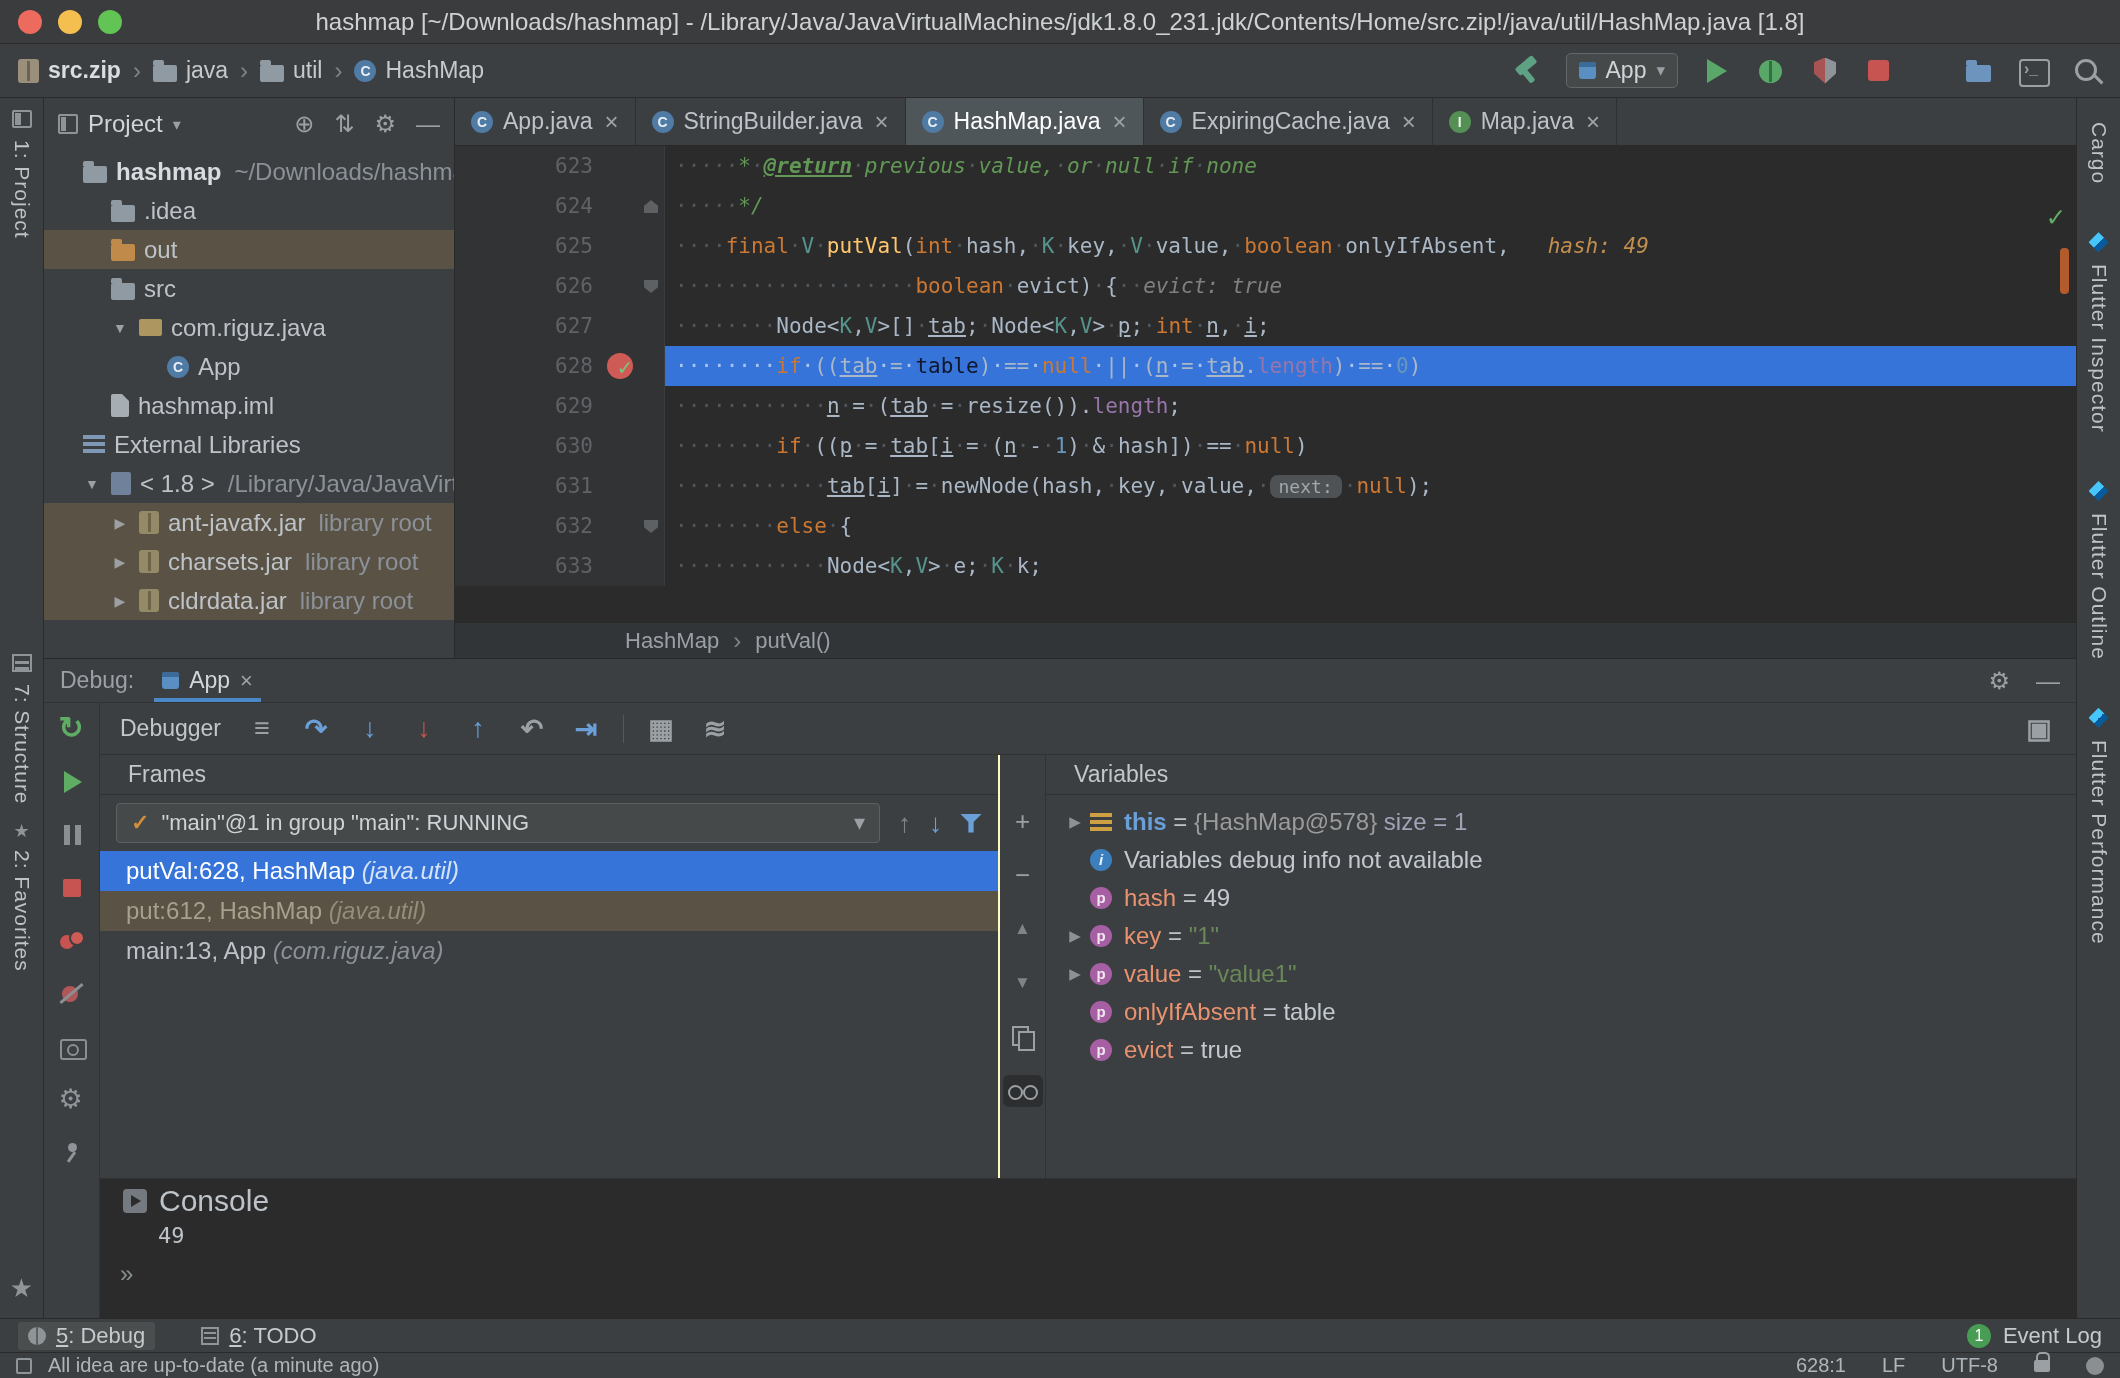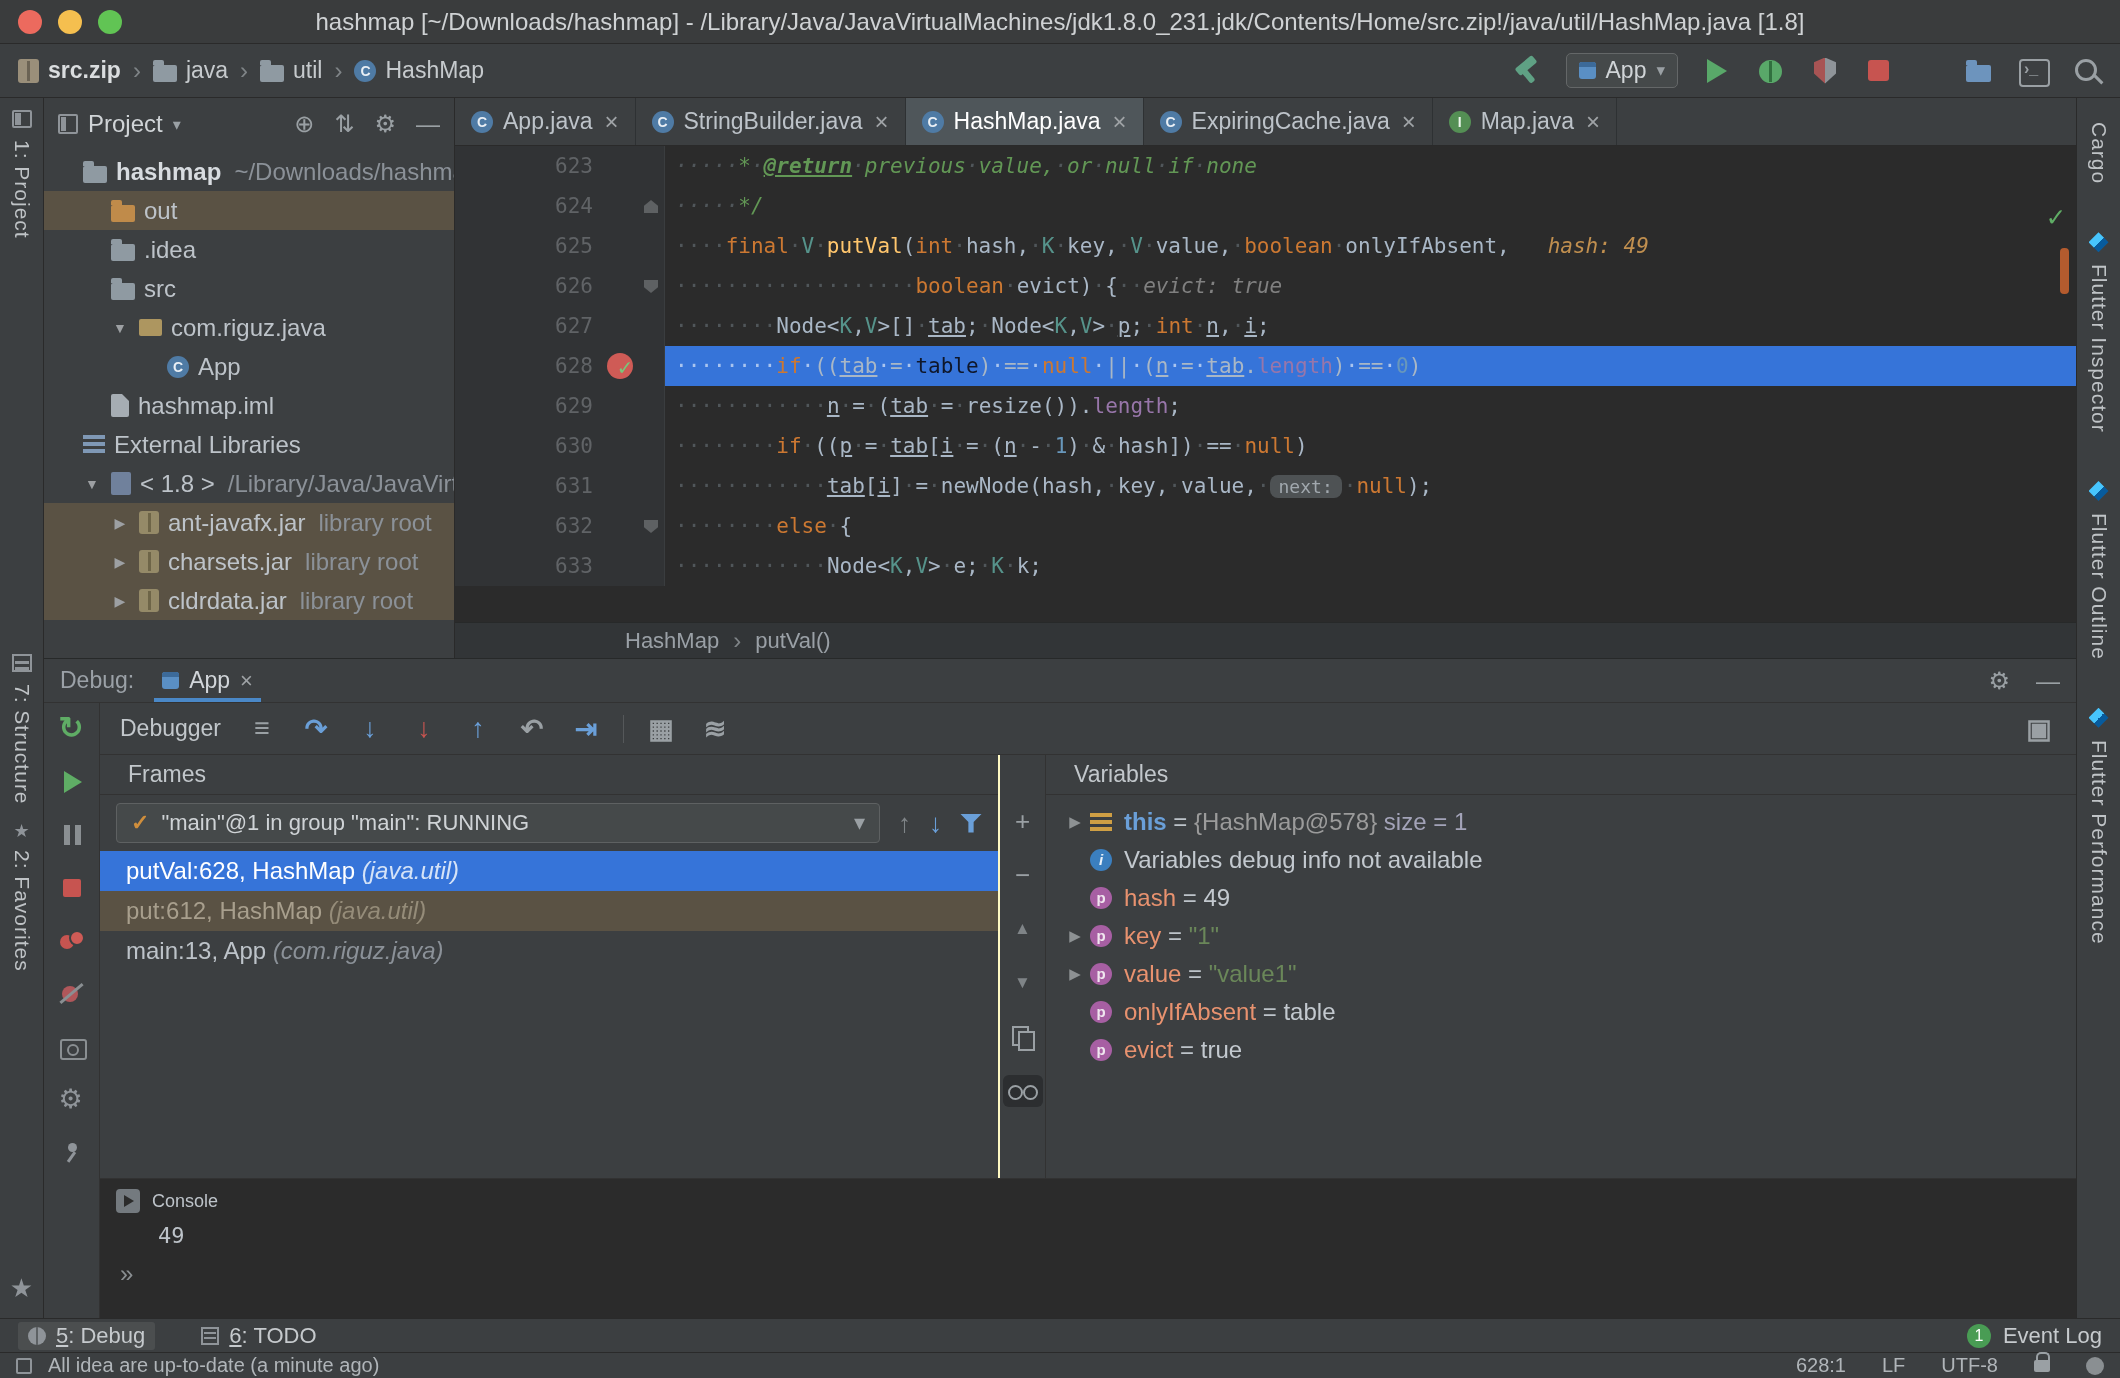--- a/index.html
+++ b/index.html
@@ -205,21 +205,21 @@
 .vic-value{width:22px;height:18px;background:repeating-linear-gradient(#cf9f44 0 4px,transparent 4px 7px)}
 .vname.this{color:#6a9fd8;font-weight:bold}
 .vname.var{color:#e8926f}
 .veq{color:#bdc3c9}
 .vval.plain{color:#c3c9cf}
 .vval.string{color:#6a8759}
 .vval.ref{color:#9b9b9b}
 .vnote{color:#a3a3b8}
 .vinfo-text{color:#c3c9cf}
 .console{flex:0 0 140px;border-top:1px solid #323232;background:#2b2b2b;display:flex;flex-direction:column}
-.console-tab{flex:0 0 44px;display:flex;align-items:center;gap:12px;padding-left:16px;font-size:18px;color:#bdc3c9}
+.console-tab{flex:0 0 44px;display:flex;align-items:center;gap:12px;padding-left:23px;font-size:30px;color:#bdc3c9}
 .console-ic{width:24px;height:24px;background:#747a7f;border-radius:4px;position:relative}
 .console-ic::before{content:"";position:absolute;left:8px;top:6px;border-left:10px solid #2b2b2b;border-top:6px solid transparent;border-bottom:6px solid transparent}
 .console-out{font-family:"DejaVu Sans Mono",monospace;font-size:22px;color:#bdc3c9;padding-left:58px}
 .console-prompt{font-size:24px;color:#8a8f92;padding-left:20px;margin-top:12px}
 
 
 .bottombar{flex:0 0 34px;background:#3c3f41;border-top:1px solid #2a2a2a;display:flex;align-items:center;padding:0 18px;gap:46px;font-size:22px;color:#c6cacd}
 .bb-item{display:flex;align-items:center;gap:10px}
 .bb-item.active{background:rgba(255,255,255,0.08);padding:1px 10px;border-radius:3px}
 .mn{text-decoration:underline}
@@ -323,29 +323,29 @@
                 <span>—</span>
               </span>
           </div>
           <div class="tree">
               <div class="trow" style="padding-left: 10px;">
                 <span class="tchev"></span>
                 <span class="tic ti-folder"></span>
                 <span class="tlabel bold">hashmap</span>
                 <span class="thint">~/Downloads/hashmap</span>
               </div>
+              <div class="trow" style="padding-left: 38px;">
+                <span class="tchev"></span>
+                <span class="tic ti-folder"></span>
+                <span class="tlabel">.idea</span>
+              </div>
               <div class="trow selected" style="padding-left: 38px;">
                 <span class="tchev"></span>
                 <span class="tic ti-folder-out"></span>
                 <span class="tlabel">out</span>
-              </div>
-              <div class="trow" style="padding-left: 38px;">
-                <span class="tchev"></span>
-                <span class="tic ti-folder"></span>
-                <span class="tlabel">.idea</span>
               </div>
               <div class="trow" style="padding-left: 38px;">
                 <span class="tchev"></span>
                 <span class="tic ti-folder"></span>
                 <span class="tlabel">src</span>
               </div>
               <div class="trow" style="padding-left: 66px;">
                 <span class="tchev">▼</span>
                 <span class="tic ti-package"></span>
                 <span class="tlabel">com.riguz.java</span>

